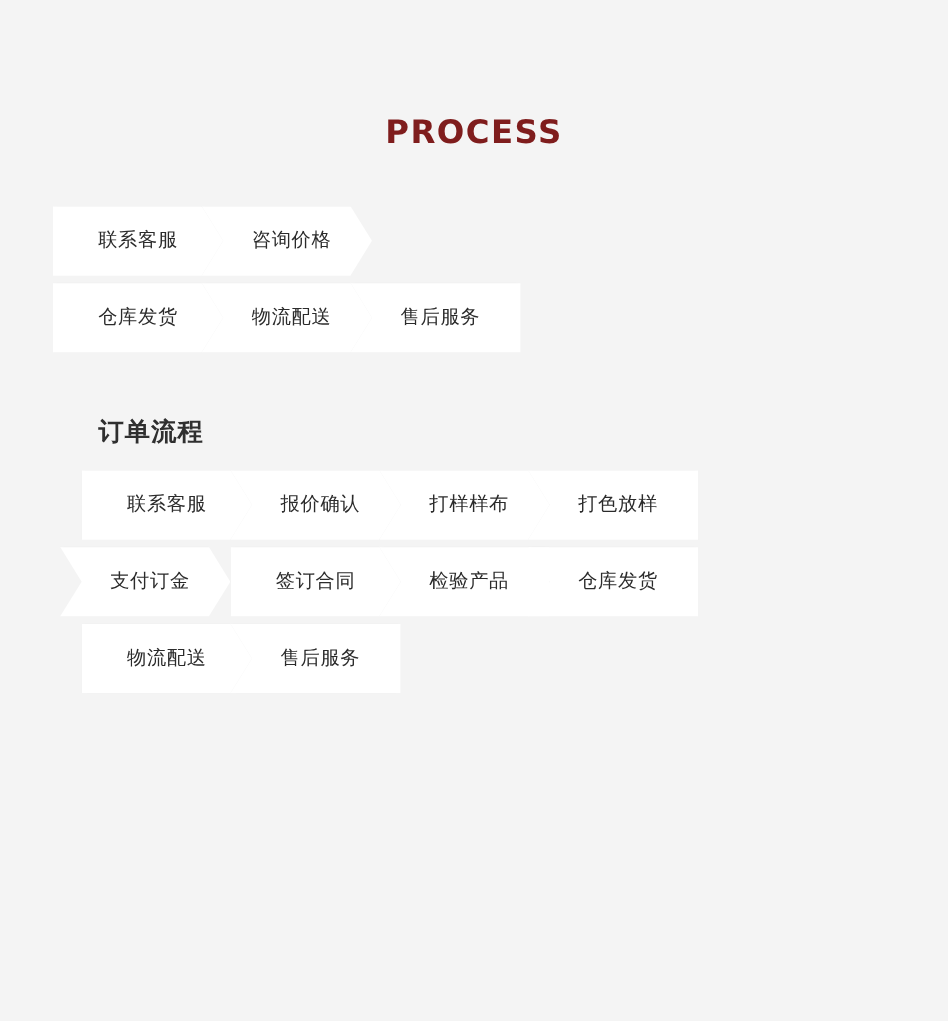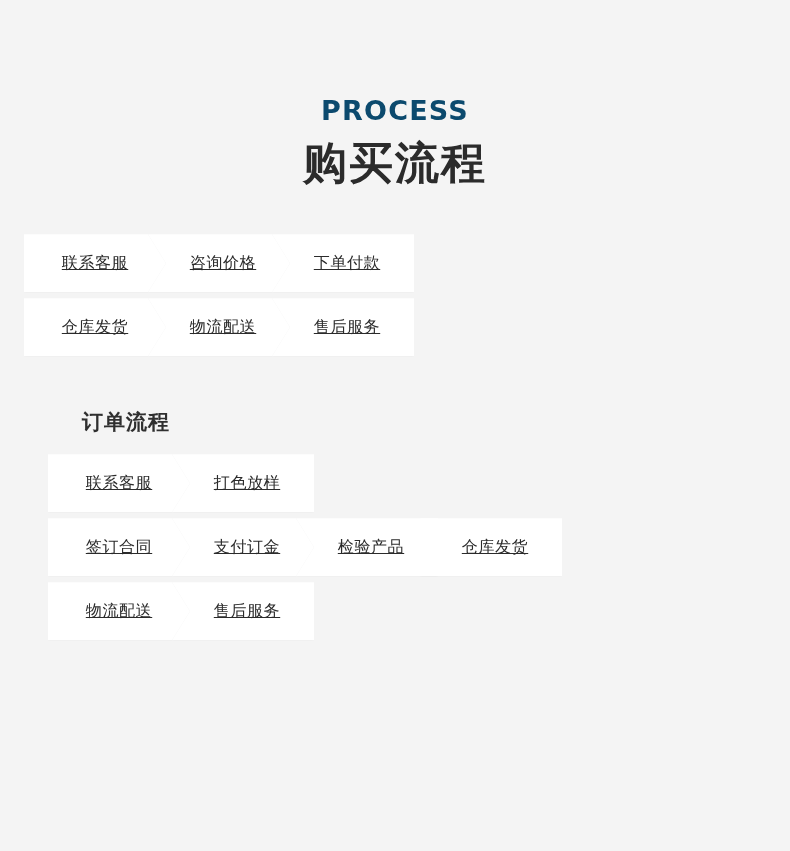--- a/index.html
+++ b/index.html
@@ -27,21 +27,21 @@
   
   .header {
     text-align: center;
     padding-top: 96px;
   }
 
   .eyebrow {
     font-size: 27px;
     font-weight: bold;
     letter-spacing: 1.2px;
-    color: #0c4a6e;
+    color: #7f1d1d;
     line-height: 1.1;
   }
 
   .main-title {
     margin-top: 12px;
     font-size: 44px;
     font-weight: bold;
     color: #2b2b2b;
     letter-spacing: 2px;
     line-height: 1.15;
@@ -60,22 +60,21 @@
   .section-title {
     font-size: 21px;
     font-weight: bold;
     color: #2f2f2f;
     letter-spacing: 1px;
     padding-left: 58px;
     margin-bottom: 18px;
   }
 
   .flow-rows {
-    padding-left: 24px;
-    text-decoration: underline;
+    padding-left: 44px;
   }
 
   .flow-row {
     display: flex;
     align-items: flex-start;
     margin-bottom: 6px;
   }
 
   
   .step {
@@ -137,35 +136,31 @@
     transform: translateX(0);
   }
 </style>
 </head>
 <body>
 
 <div class="page">
 
   <div class="header">
     <div class="eyebrow">PROCESS</div>
-    <h1 class="main-title">购买流程</h1>
   </div>
 
   <div class="sections">
       <div class="section">
         <div class="flow-rows">
           <div class="flow-row">
             <div class="step flat-left point-right">
               <span class="step-label">联系客服</span>
             </div>
             <div class="step notch-left point-right">
               <span class="step-label">咨询价格</span>
-            </div>
-            <div class="step notch-left flat-right">
-              <span class="step-label">下单付款</span>
             </div>
           </div>
           <div class="flow-row">
             <div class="step flat-left point-right">
               <span class="step-label">仓库发货</span>
             </div>
             <div class="step notch-left point-right">
               <span class="step-label">物流配送</span>
             </div>
             <div class="step notch-left flat-right">
@@ -174,30 +169,36 @@
           </div>
         </div>
       </div>
       <div class="section">
         <div class="section-title">订单流程</div>
         <div class="flow-rows">
           <div class="flow-row">
             <div class="step flat-left point-right">
               <span class="step-label">联系客服</span>
             </div>
+            <div class="step notch-left point-right">
+              <span class="step-label">报价确认</span>
+            </div>
+            <div class="step notch-left point-right">
+              <span class="step-label">打样样布</span>
+            </div>
             <div class="step notch-left flat-right">
               <span class="step-label">打色放样</span>
             </div>
           </div>
           <div class="flow-row">
+            <div class="step notch-left point-right">
+              <span class="step-label">支付订金</span>
+            </div>
             <div class="step flat-left point-right">
               <span class="step-label">签订合同</span>
-            </div>
-            <div class="step notch-left point-right">
-              <span class="step-label">支付订金</span>
             </div>
             <div class="step notch-left flat-right">
               <span class="step-label">检验产品</span>
             </div>
             <div class="step notch-left flat-right">
               <span class="step-label">仓库发货</span>
             </div>
           </div>
           <div class="flow-row">
             <div class="step flat-left point-right">

